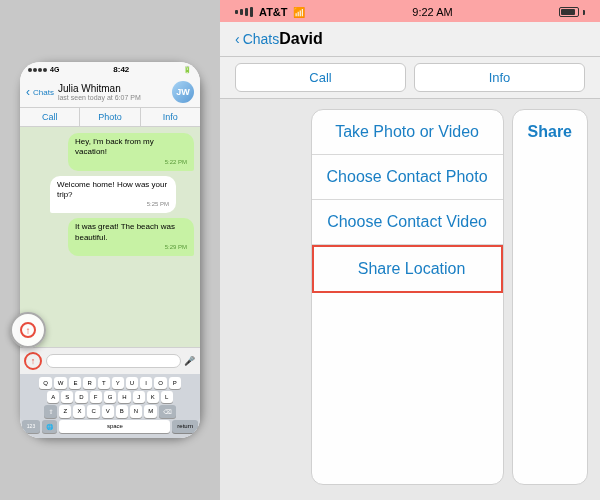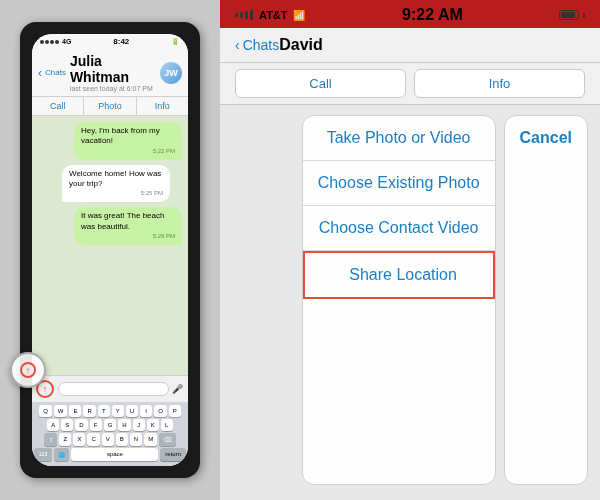--- a/index.html
+++ b/index.html
@@ -17,24 +17,24 @@
       width: 220px;
       height: 500px;
       display: flex;
       align-items: center;
       justify-content: center;
       background: #c8c8c8;
       flex-shrink: 0;
     }
     .phone {
       width: 180px;
-      height: 456px;
+      height: 376px;
       background: #1a1a1a;
-      border-radius: 16px;
-      padding: 12px;
+      border-radius: 28px;
+      padding: 0;
       position: relative;
       box-shadow: 2px 2px 10px rgba(0,0,0,0.4);
     }
     .phone-screen {
       width: 100%;
       height: 100%;
       background: #fff;
       border-radius: 20px;
       overflow: hidden;
       display: flex;
@@ -70,22 +70,22 @@
     }
     .back-arrow {
       color: #1a7fc4;
       font-size: 12px;
       margin-right: 3px;
     }
     .contact-info {
       flex: 1;
     }
     .contact-name {
-      font-size: 14px;
-      font-weight: 700;
+      font-size: 10px;
+      font-weight: 400;
       color: #000;
     }
     .contact-status {
       font-size: 7px;
       color: #888;
     }
     .contact-avatar {
       width: 22px;
       height: 22px;
       border-radius: 50%;
@@ -248,37 +248,37 @@
     .right-panel {
       flex: 1;
       height: 500px;
       background: #e8e8e8;
       display: flex;
       flex-direction: column;
     }
 
     
     .ios-status {
-      background: #b91c1c;
+      background: #fca5a5;
       padding: 6px 15px 4px;
       display: flex;
       justify-content: space-between;
       align-items: center;
       font-size: 11px;
       font-weight: 600;
     }
     .ios-signal {
       display: flex; align-items: center; gap: 2px;
     }
     .signal-bar {
       width: 3px;
       background: #333;
       border-radius: 1px;
     }
-    .ios-time { font-weight: 700; font-size: 16px; }
+    .ios-time { font-weight: 400; font-size: 11px; }
     .ios-battery {
       display: flex; align-items: center; gap: 3px; font-size: 10px;
     }
     .battery-body {
       width: 20px; height: 10px;
       border: 1.5px solid #333;
       border-radius: 2px;
       padding: 1px;
       position: relative;
       display: flex; align-items: center;
@@ -514,19 +514,19 @@
   </div>
 
   <div class="tab-row">
     <div class="tab-btn">Call</div>
     <div class="tab-btn">Info</div>
   </div>
 
   <div class="action-sheet">
     <div class="action-list">
       <div class="action-item">Take Photo or Video</div>
-      <div class="action-item">Choose Existing Photo</div>
+      <div class="action-item">Choose Contact Photo</div>
       <div class="action-item">Choose Contact Video</div>
       <div class="action-item highlighted">Share Location</div>
     </div>
-    <div class="action-cancel">Cancel</div>
+    <div class="action-cancel">Share</div>
   </div>
 </div>
 
 </body></html>

